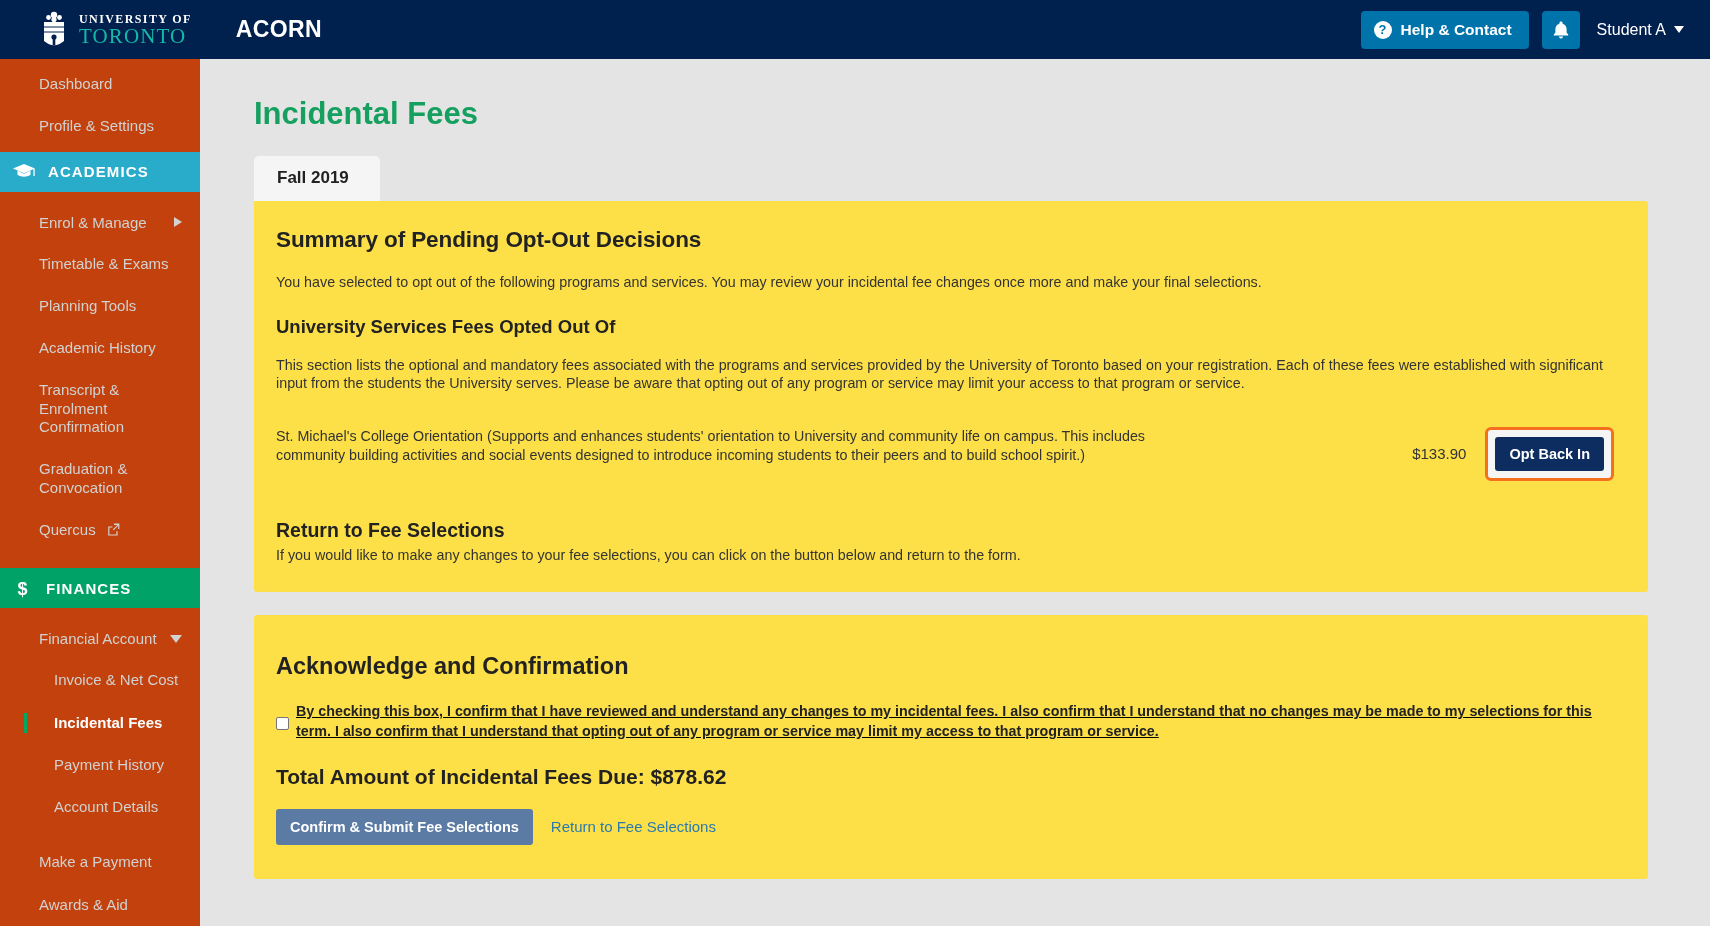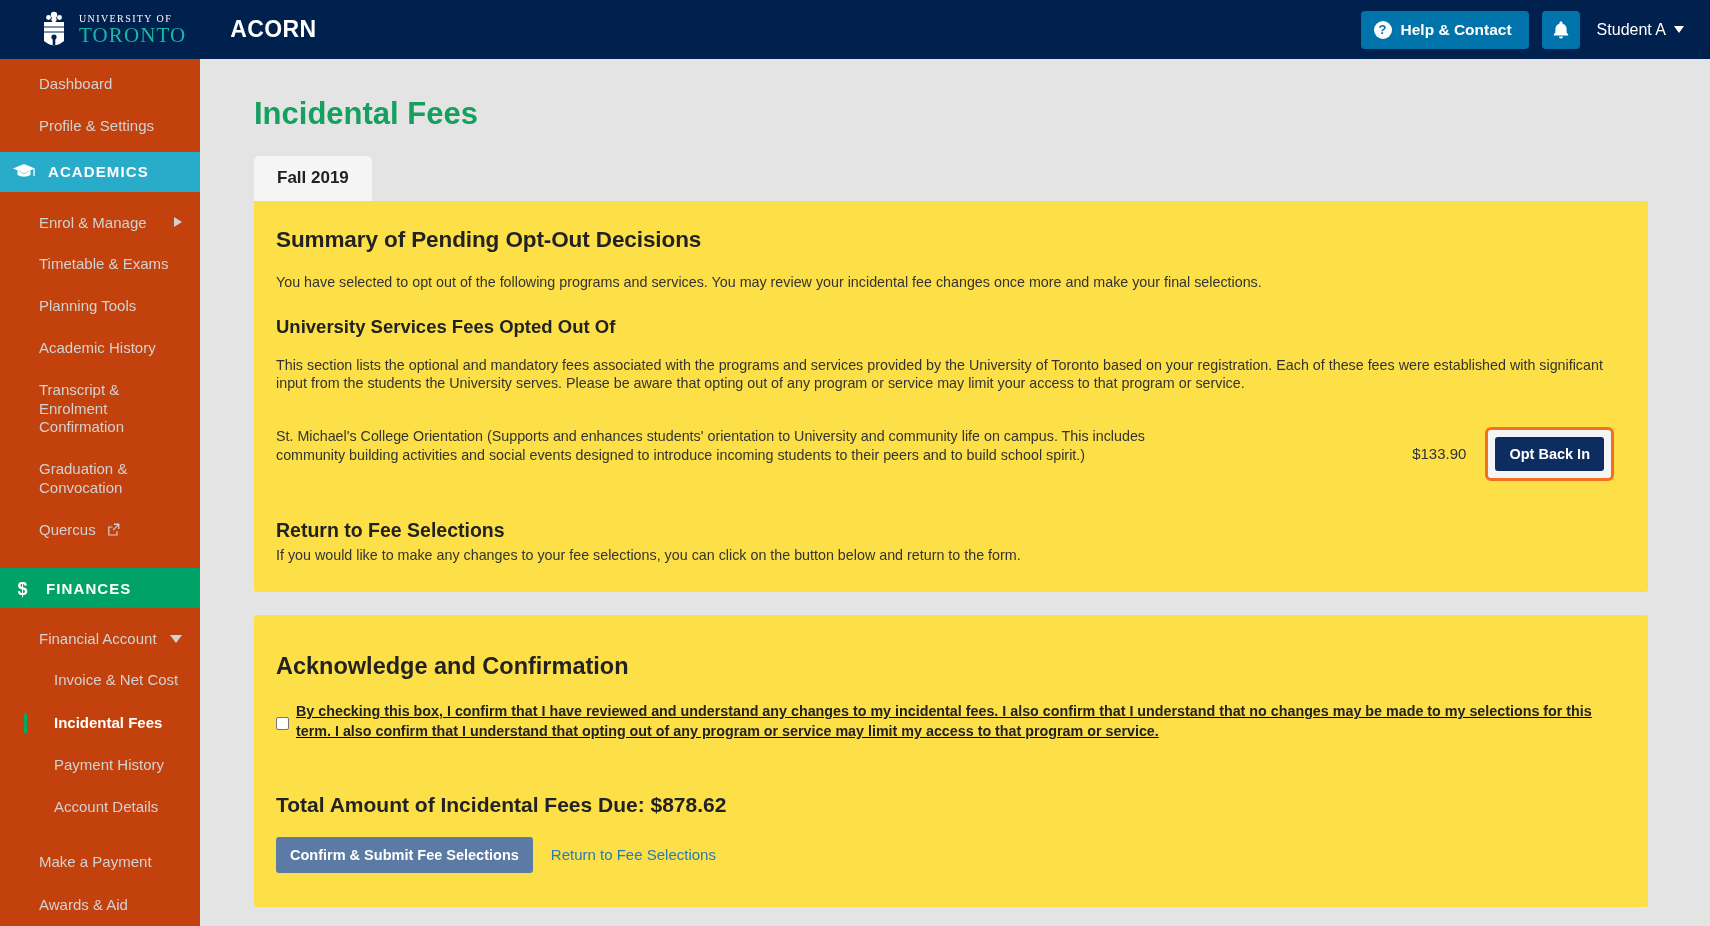--- a/index.html
+++ b/index.html
@@ -20,21 +20,21 @@
     z-index: 30;
   }
   .uoft-logo {
     display: flex; align-items: center;
     margin-left: 38px; gap: 9px;
   }
   .crest { width: 32px; height: 40px; flex: none; }
   .uoft-wordmark { display: flex; flex-direction: column; line-height: 1; }
   .uoft-wordmark .l1 {
     font-family: "Liberation Serif", serif;
-    color: #fff; font-size: 10px; letter-spacing: 1.4px;
+    color: #fff; font-size: 12px; letter-spacing: 1.4px; font-weight: bold;
   }
   .uoft-wordmark .l2 {
     font-family: "Liberation Serif", serif;
     color: #14b8a6; font-size: 21px; letter-spacing: 1.1px; margin-top: 1px;
   }
   .acorn-brand {
     margin-left: 44px;
     color: #fff; font-size: 23px; font-weight: bold;
     letter-spacing: 0.4px;
   }
@@ -138,21 +138,21 @@
     overflow: hidden;
   }
   .page-title {
     color: #15a05f; font-size: 31px; font-weight: bold;
     margin: 37px 0 0 54px;
   }
   .tabstrip { margin: 24px 0 0 54px; display: flex; }
   .tab {
     background: #f5f5f5; color: #222;
     font-size: 17px; font-weight: bold;
-    padding: 12px 23px 13px 23px;
+    padding: 12px 31px 13px 23px;
     border-radius: 5px 5px 0 0;
     cursor: pointer;
   }
   .card {
     background: #fde047;
     margin: 0 62px 0 54px;
     padding: 26px 0 28px 0;
     border-radius: 0 3px 3px 3px;
   }
   .card.second {
@@ -228,21 +228,21 @@
     margin-top: 3px;
     border: 1px solid #767676; background: #fff;
     border-radius: 2px; cursor: pointer;
   }
   .ack-text {
     font-size: 14.3px; font-weight: bold; color: #222;
     line-height: 1.35;
     max-width: 1360px;
   }
   .total-line {
-    margin-top: 52px;
+    margin-top: 24px;
     font-size: 21px; font-weight: bold; color: #222;
   }
   .final-row {
     margin-top: 20px;
     display: flex; align-items: center; gap: 18px;
   }
   .btn-steel {
     background: #5b7ba5; color: #fff; border: none;
     border-radius: 3px;
     font-family: "Liberation Sans", sans-serif;

